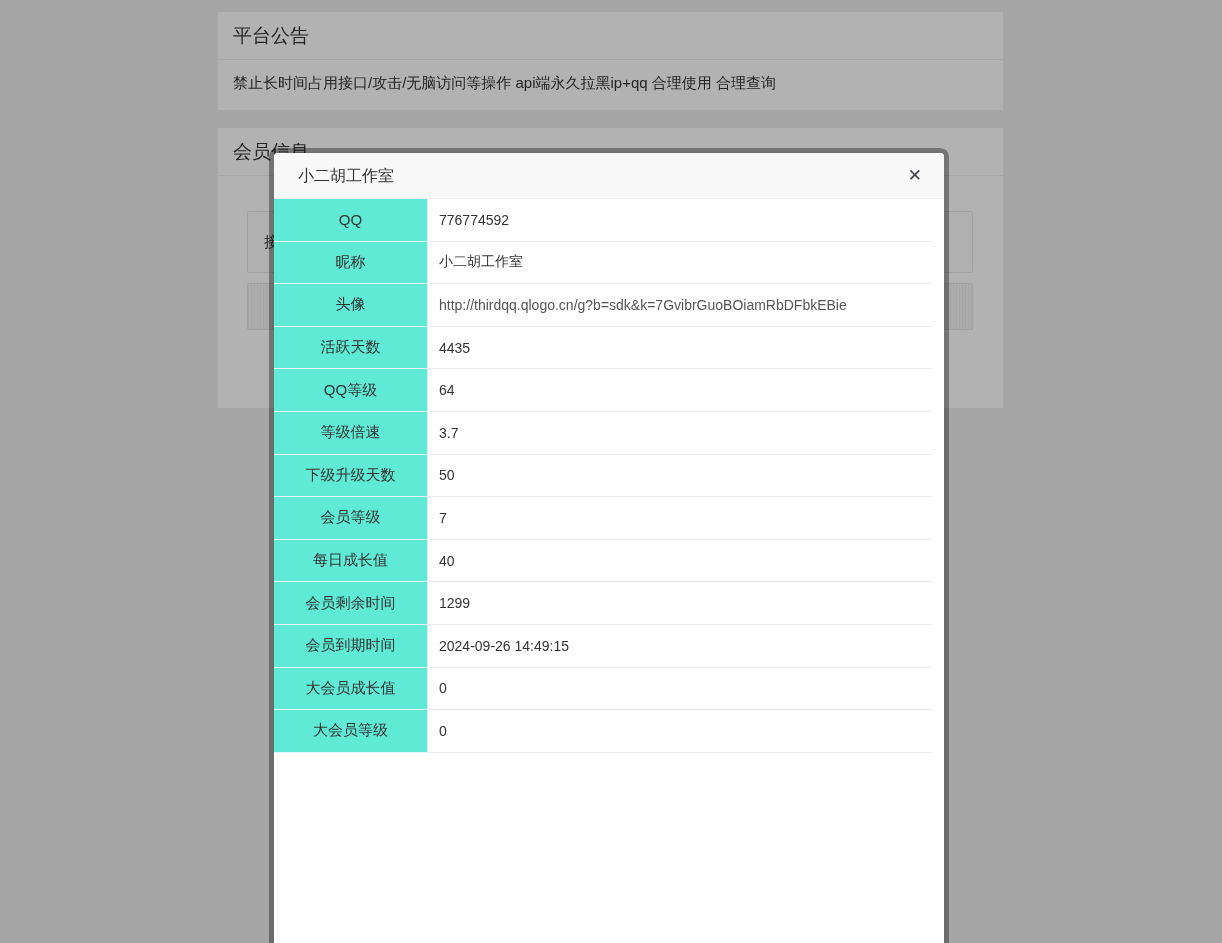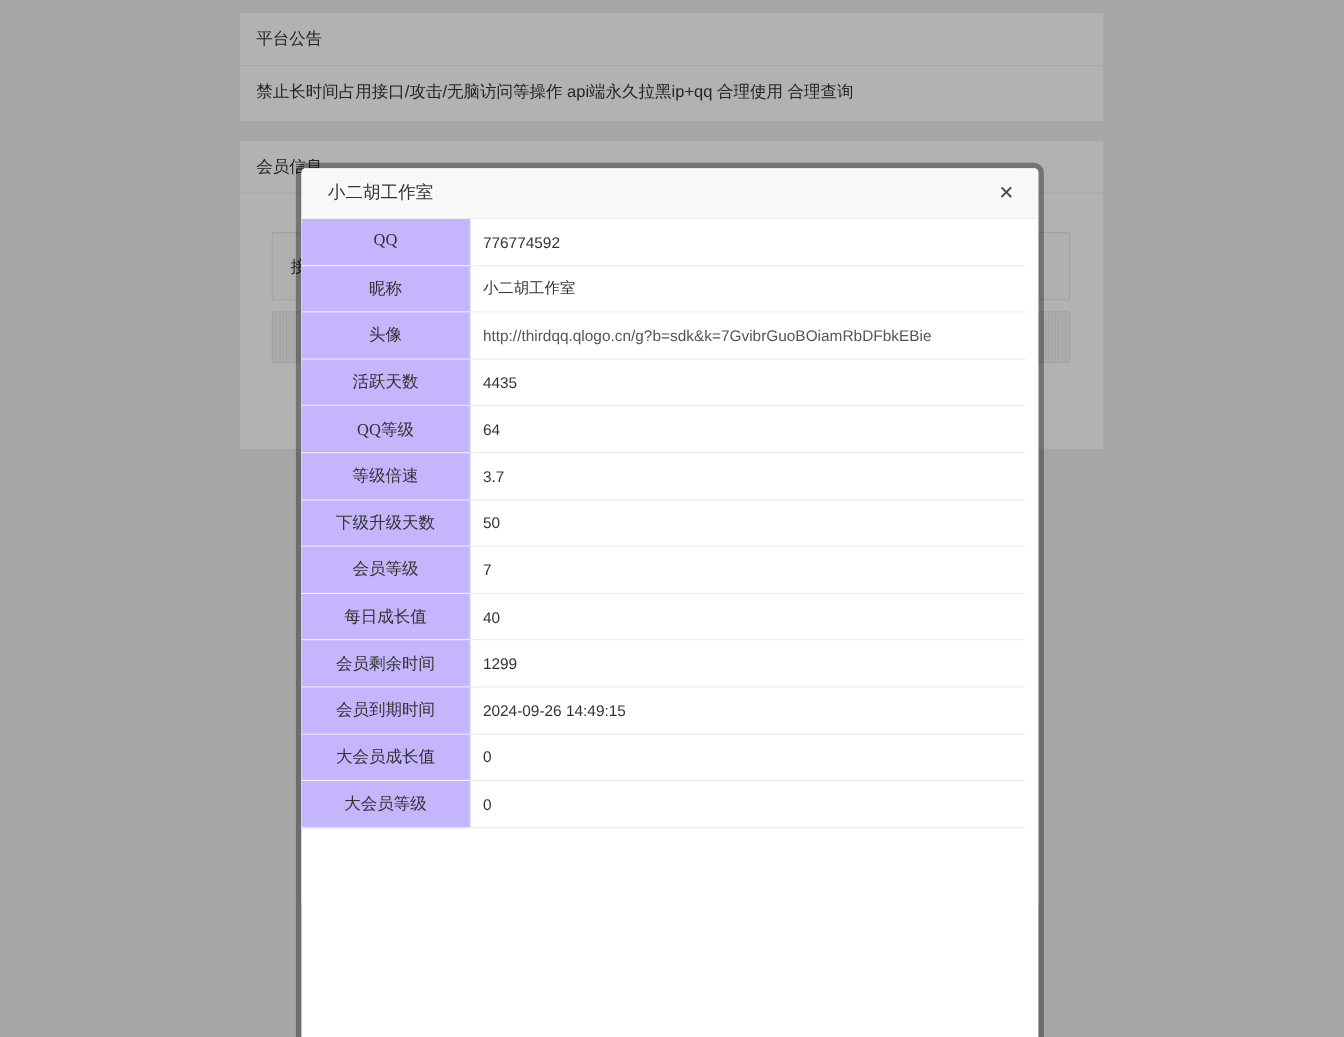--- a/index.html
+++ b/index.html
@@ -13,21 +13,21 @@
   .card {
     position: absolute;
     background: #ffffff;
     left: 218px;
     width: 785px;
   }
   .card-header {
     height: 48px;
     line-height: 48px;
     padding: 0 15px;
-    font-size: 15px;
+    font-size: 19px;
     color: #333;
     border-bottom: 1px solid #f0f0f0;
   }
   #announcement-card { top: 12px; height: 98px; }
   #announcement-card .card-body {
     padding: 14px 15px;
     font-size: 15px;
     color: #333;
   }
   #member-card { top: 128px; height: 280px; }
@@ -91,31 +91,30 @@
   }
   #modal-content {
     height: 622px;
     overflow: hidden;
     background: #fff;
   }
   #member-info-table { width: 658px; }
   .info-row { display: flex; height: 42.6px; }
   .info-label {
     flex: 0 0 154px;
-    background: #c4b5fd;
+    background: #5eead4;
     border-right: 1px solid #e3eaf1;
     border-bottom: 1px solid #e9f2f9;
     display: flex;
     align-items: center;
     justify-content: center;
     font-size: 15px;
     color: #333;
     white-space: nowrap;
     overflow: hidden;
-    font-family: Liberation Serif, serif;
   }
   .info-value {
     flex: 1;
     border-bottom: 1px solid #ebebeb;
     display: flex;
     align-items: center;
     padding-left: 11px;
     font-size: 14px;
     color: #333;
     white-space: nowrap;

